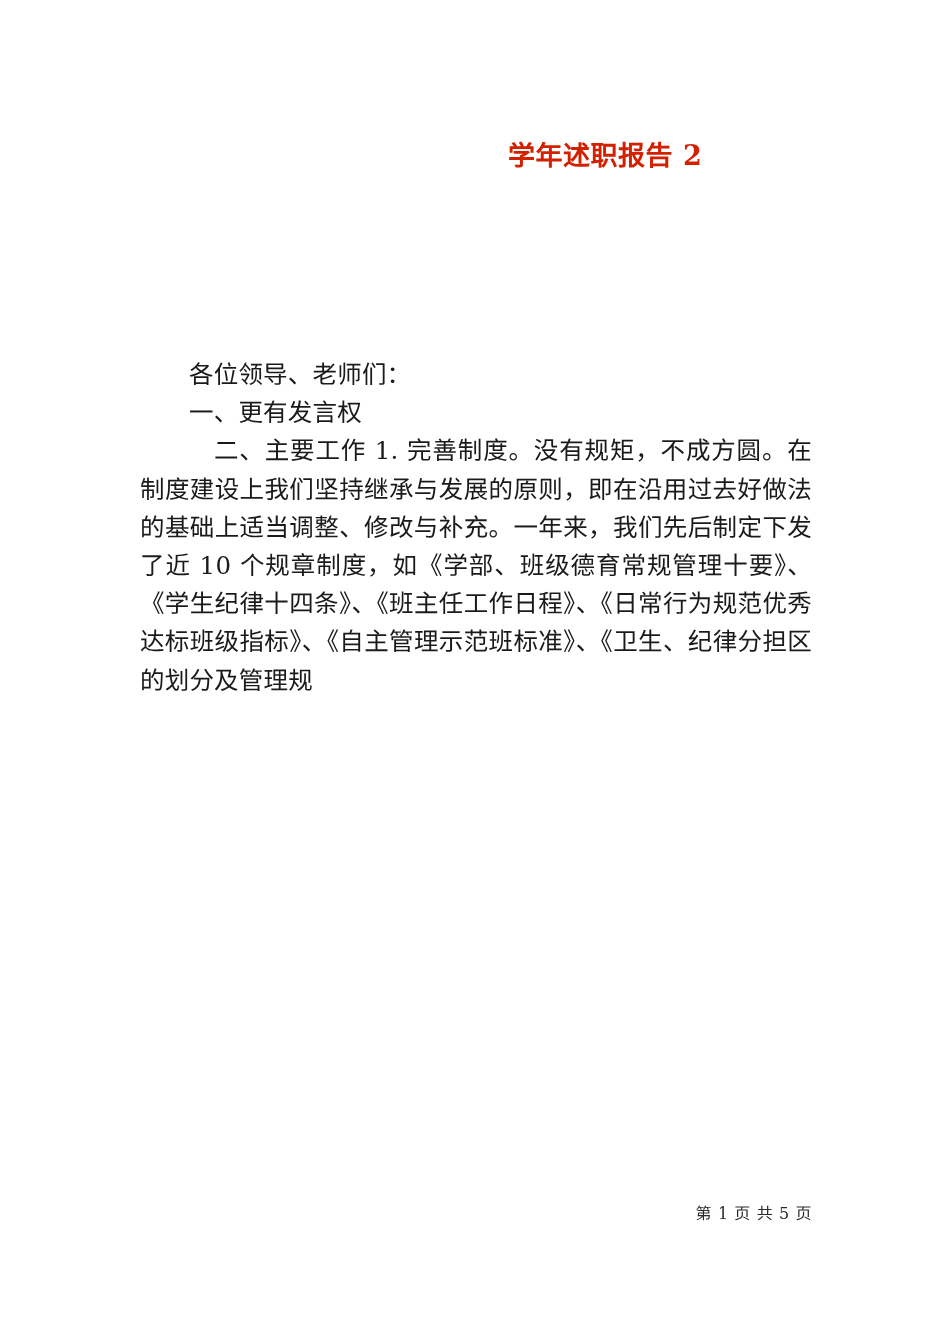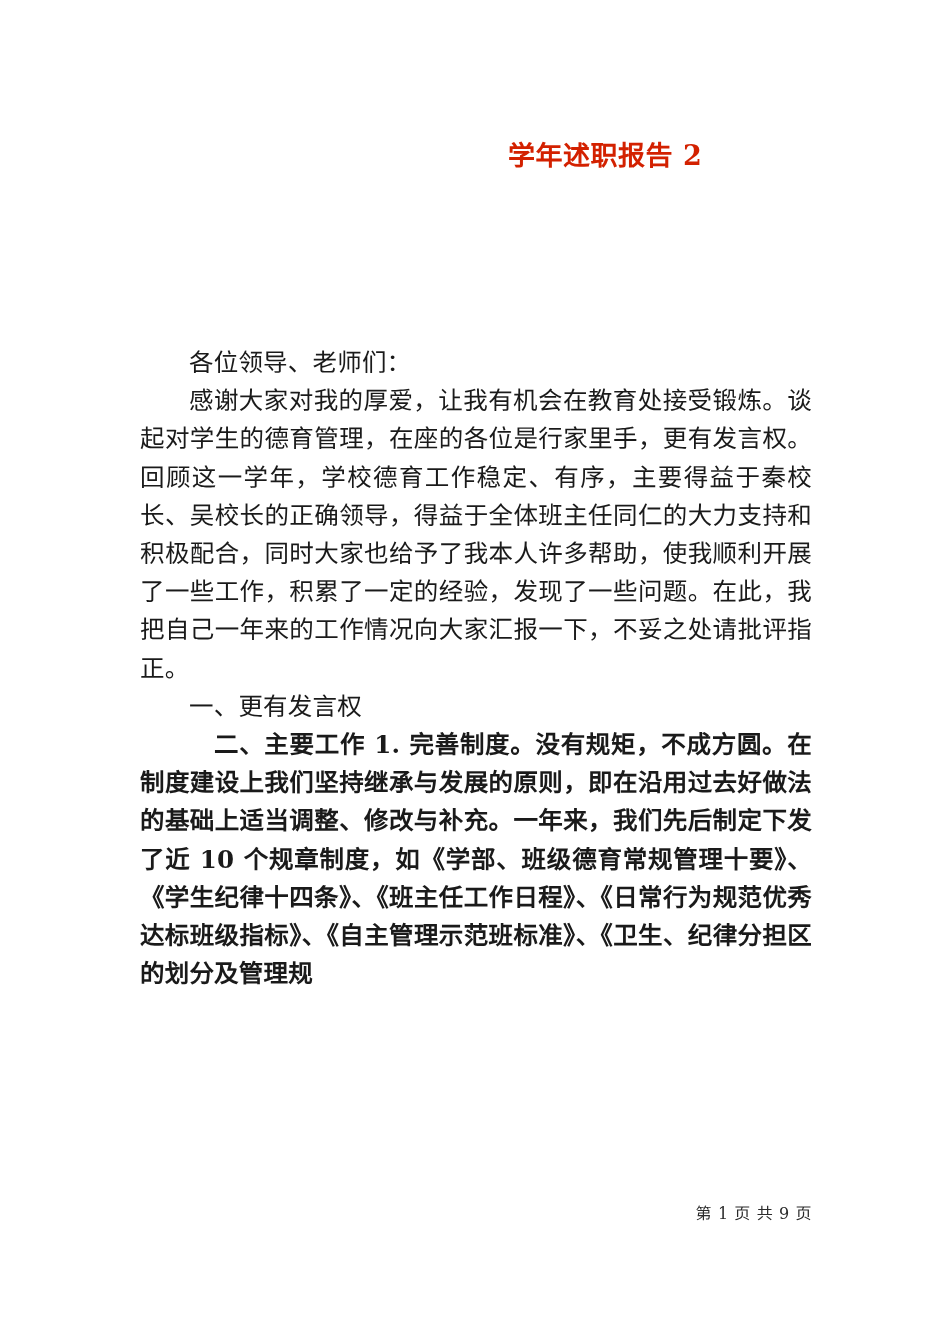--- a/index.html
+++ b/index.html
@@ -34,37 +34,37 @@
     line-height: 40px;
     letter-spacing: 0.5px;
     color: #d32100;
     white-space: nowrap;
   }
 
   
   .body-block {
     position: absolute;
     left: 140px;
-    top: 344px;
+    top: 356px;
     width: 672px;
   }
   .para {
     margin: 0;
     font-family: "DejaVu Serif", "Liberation Serif", serif;
     font-size: 24.5px;
     line-height: 38.2px;
     color: #1a1a1a;
     text-align: justify;
     text-justify: inter-ideograph;
     letter-spacing: 0.2px;
     word-break: break-all;
   }
   .para.indent-1 { text-indent: 49px; }
   .para.indent-2 { text-indent: 60px; }
-  .para.indent-3 { text-indent: 74px; font-weight: bold; }
+  .para.indent-3 { text-indent: 74px; }
 
   
   .para.clipped { text-align: justify; }
 
   
   .page-footer {
     position: absolute;
     left: 140px;
     top: 1202px;
     width: 672px;
@@ -82,24 +82,23 @@
 
 <div id="page">
 
   <h1 class="doc-title">学年述职报告 2</h1>
 
   <div class="body-block">
 
     <p class="para indent-1">各位领导、老师们：</p>
 
 
-    <p class="para indent-1">感谢大家对我的厚爱，让我有机会在教育处接受锻炼。谈起对学生的德育管理，在座的各位是行家里手，更有发言权。回顾这一学年，学校德育工作稳定、有序，主要得益于秦校长、吴校长的正确领导，得益于全体班主任同仁的大力支持和积极配合，同时大家也给予了我本人许多帮助，使我顺利开展了一些工作，积累了一定的经验，发现了一些问题。在此，我把自己一年来的工作情况向大家汇报一下，不妥之处请批评指正。</p>
 
     <p class="para indent-1">一、更有发言权</p>
 
 
     <p class="para indent-3 clipped">二、主要工作 1. 完善制度。没有规矩，不成方圆。在制度建设上我们坚持继承与发展的原则，即在沿用过去好做法的基础上适当调整、修改与补充。一年来，我们先后制定下发了近 10 个规章制度，如《学部、班级德育常规管理十要》、《学生纪律十四条》、《班主任工作日程》、《日常行为规范优秀达标班级指标》、《自主管理示范班标准》、《卫生、纪律分担区的划分及管理规</p>
 
   </div>
 
-  <div class="page-footer">第 1 页 共 9 页</div>
+  <div class="page-footer">第 1 页 共 5 页</div>
 
 </div>
 
 </body></html>

